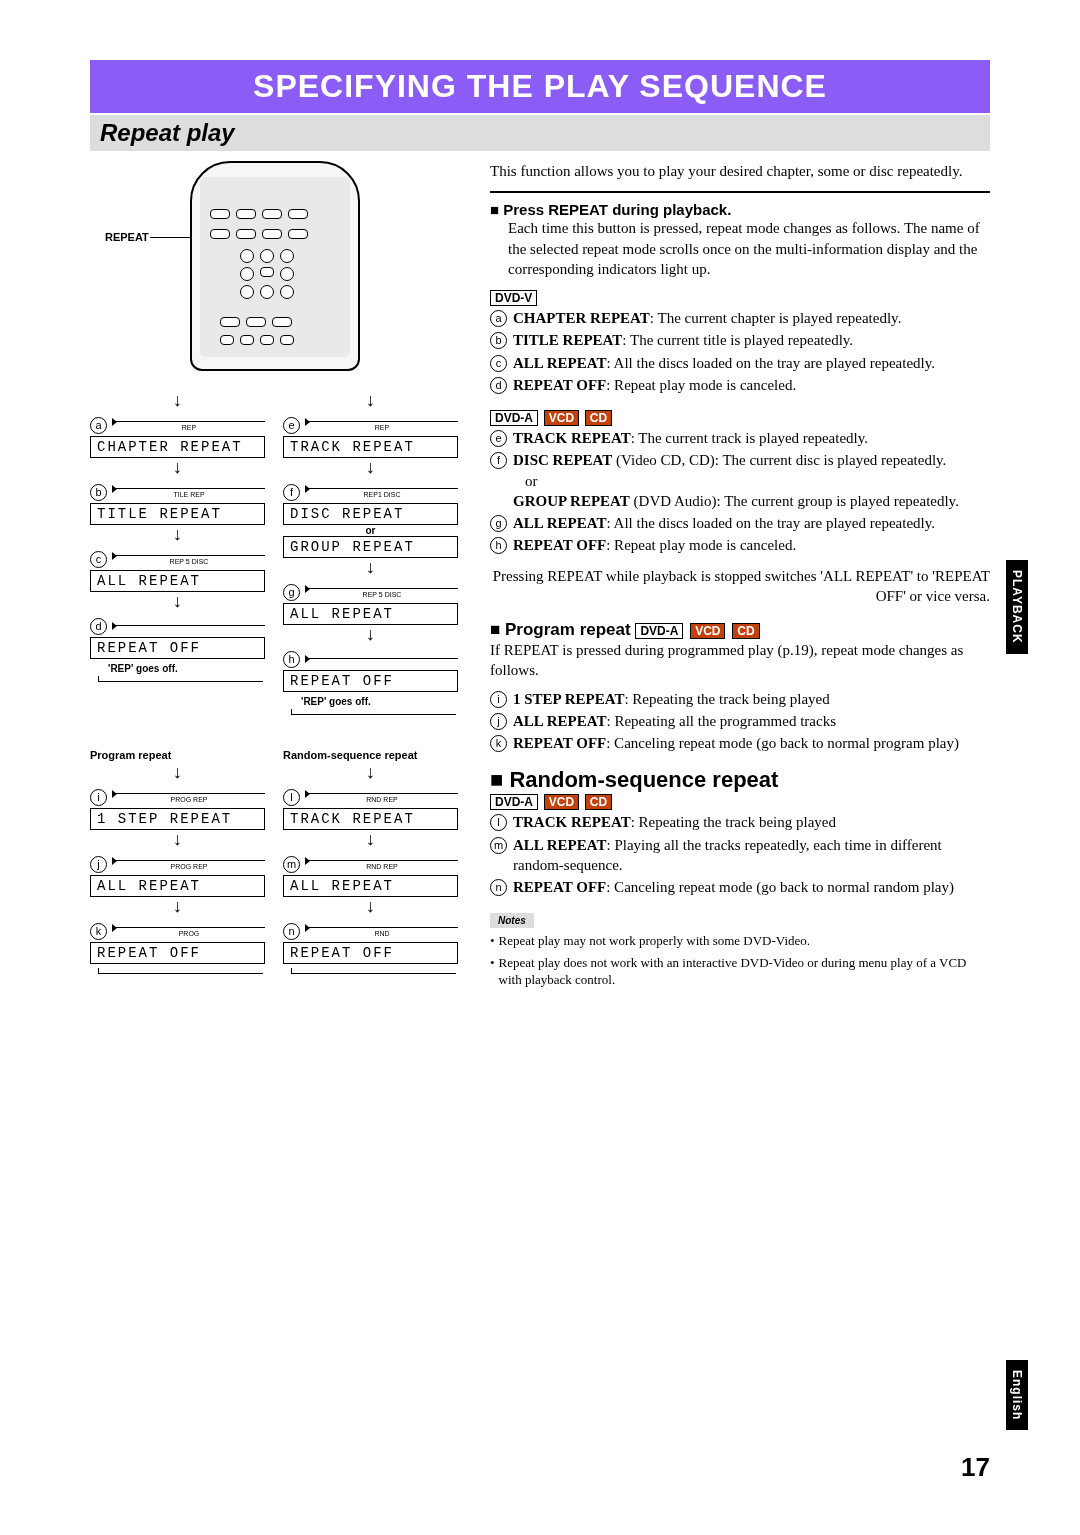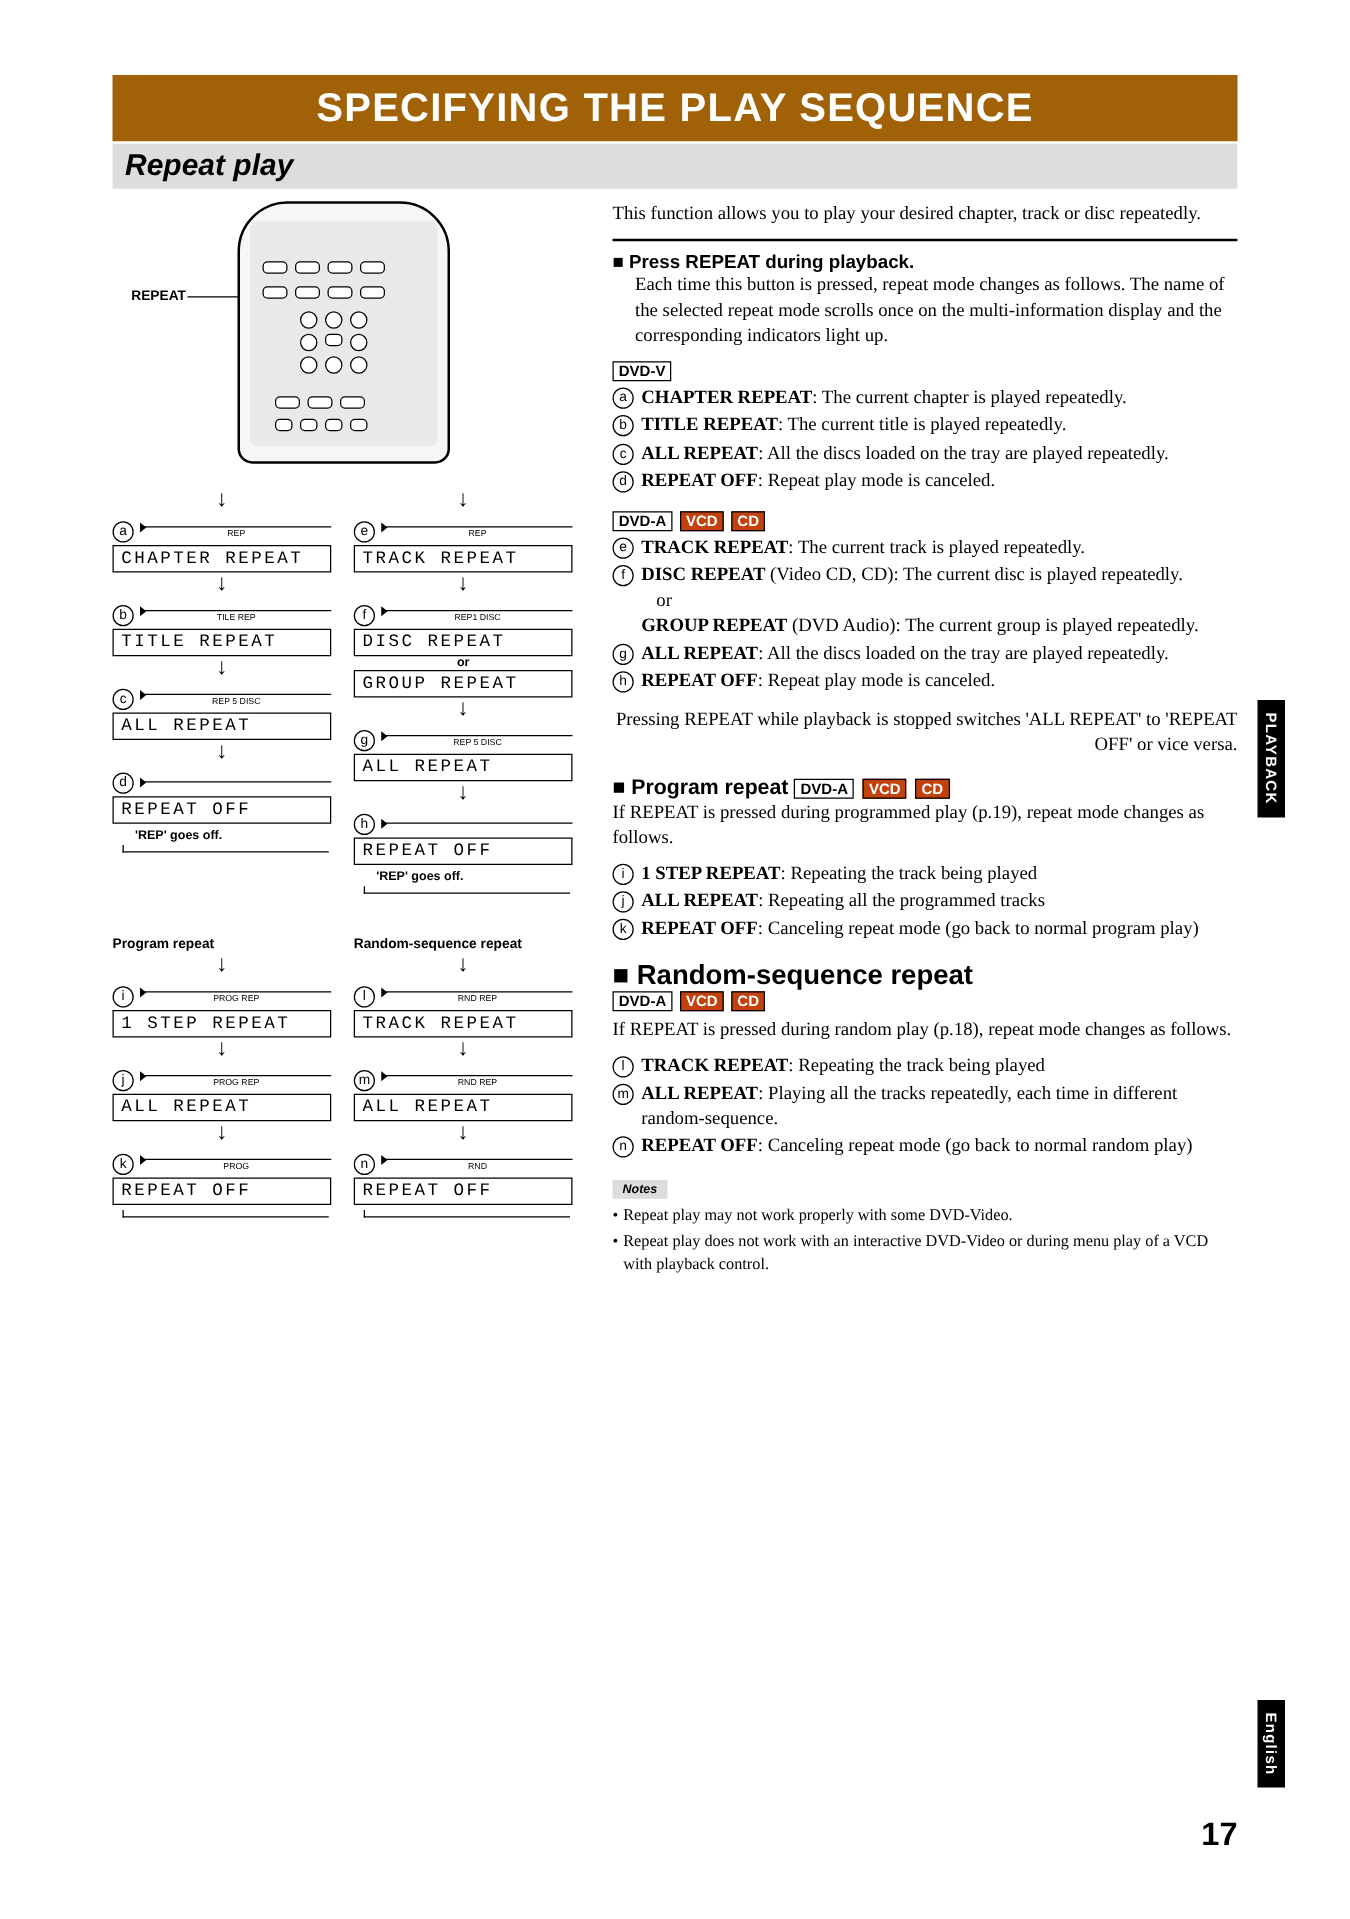--- a/index.html
+++ b/index.html
@@ -1,18 +1,18 @@
 <!DOCTYPE html>
 <html><head>
 <meta charset="utf-8">
 <style>
 * { margin: 0; padding: 0; box-sizing: border-box; }
 body { font-family: "Times New Roman", serif; font-size: 15px; background: #fff; color: #000; width: 1080px; height: 1535px; position: relative; }
 .page { padding: 60px 90px 40px 90px; }
-.header-black { background: #a16207; color: #fff; font-family: Arial, sans-serif; font-weight: bold; font-size: 32px; text-align: center; padding: 8px 0; letter-spacing: 1px; }
+.header-black { background: #8b5cf6; color: #fff; font-family: Arial, sans-serif; font-weight: bold; font-size: 32px; text-align: center; padding: 8px 0; letter-spacing: 1px; }
 .repeat-play-band { background: #ddd; padding: 4px 10px; font-family: Arial, sans-serif; font-weight: bold; font-style: italic; font-size: 24px; margin: 2px 0 10px 0; }
 .main-cols { display: flex; gap: 20px; }
 .left-col { width: 380px; flex-shrink: 0; }
 .right-col { flex: 1; }
 .remote-area { position: relative; height: 220px; }
 .remote-label { font-family: Arial, sans-serif; font-weight: bold; font-size: 11px; position: absolute; left: 15px; top: 70px; }
 .remote { position: absolute; left: 100px; top: 0; width: 170px; height: 210px; border: 2px solid #000; border-radius: 40px 40px 12px 12px; background: #f6f6f6; }
 .remote::after { content: ""; position: absolute; right: -2px; top: 0; width: 40px; height: 100%; border-top-right-radius: 40px; border-bottom-right-radius: 12px; }
 .remote-inner { margin: 14px 8px; height: 180px; background: #e9e9e9; border-radius: 6px; position: relative; }
 .btn-row { position: absolute; display: flex; gap: 6px; }
@@ -209,21 +209,21 @@
               <span class="circ">n</span>
               <span class="top-indicator">RND</span>
             </div>
           <div class="flow-box">REPEAT OFF</div>
           <div class="bracket-line" style="margin-top:4px;"></div>
         </div>
       </div>
     </div>
 
     <div class="right-col">
-      <p class="para">This function allows you to play your desired chapter, track or disc repeatedly.</p>
+      <p class="para">This function allows you to play your desired chapter, some or disc repeatedly.</p>
       <div class="divider"></div>
       <p class="sq-bullet">Press REPEAT during playback.</p>
       <p class="para" style="margin-left:18px;">Each time this button is pressed, repeat mode changes as follows. The name of the selected repeat mode scrolls once on the multi-information display and the corresponding indicators light up.</p>
 
       <div style="margin-top:10px;"><span class="format-box">DVD-V</span></div>
       <div class="item">
           <span class="circ">a</span>
           <span><b>CHAPTER REPEAT</b><span>: The current chapter is played repeatedly.</span></span>
         </div>
       <div class="item">
@@ -284,21 +284,20 @@
         </div>
 
       <p style="font-family:Arial,sans-serif;font-weight:bold;font-size:22px;margin-top:14px;">
         ■ <span>Random-sequence repeat</span>
       </p>
       <div>
         <span class="format-box">DVD-A</span>
         <span class="format-box filled">VCD</span>
         <span class="format-box filled">CD</span>
       </div>
-      <p class="para" style="margin-top:4px;">If REPEAT is pressed during random play (p.18), repeat mode changes as follows.</p>
       <div class="item">
           <span class="circ">l</span>
           <span><b>TRACK REPEAT</b><span>: Repeating the track being played</span></span>
         </div>
       <div class="item">
           <span class="circ">m</span>
           <span><b>ALL REPEAT</b><span>: Playing all the tracks repeatedly, each time in different random-sequence.</span></span>
         </div>
       <div class="item">
           <span class="circ">n</span>

